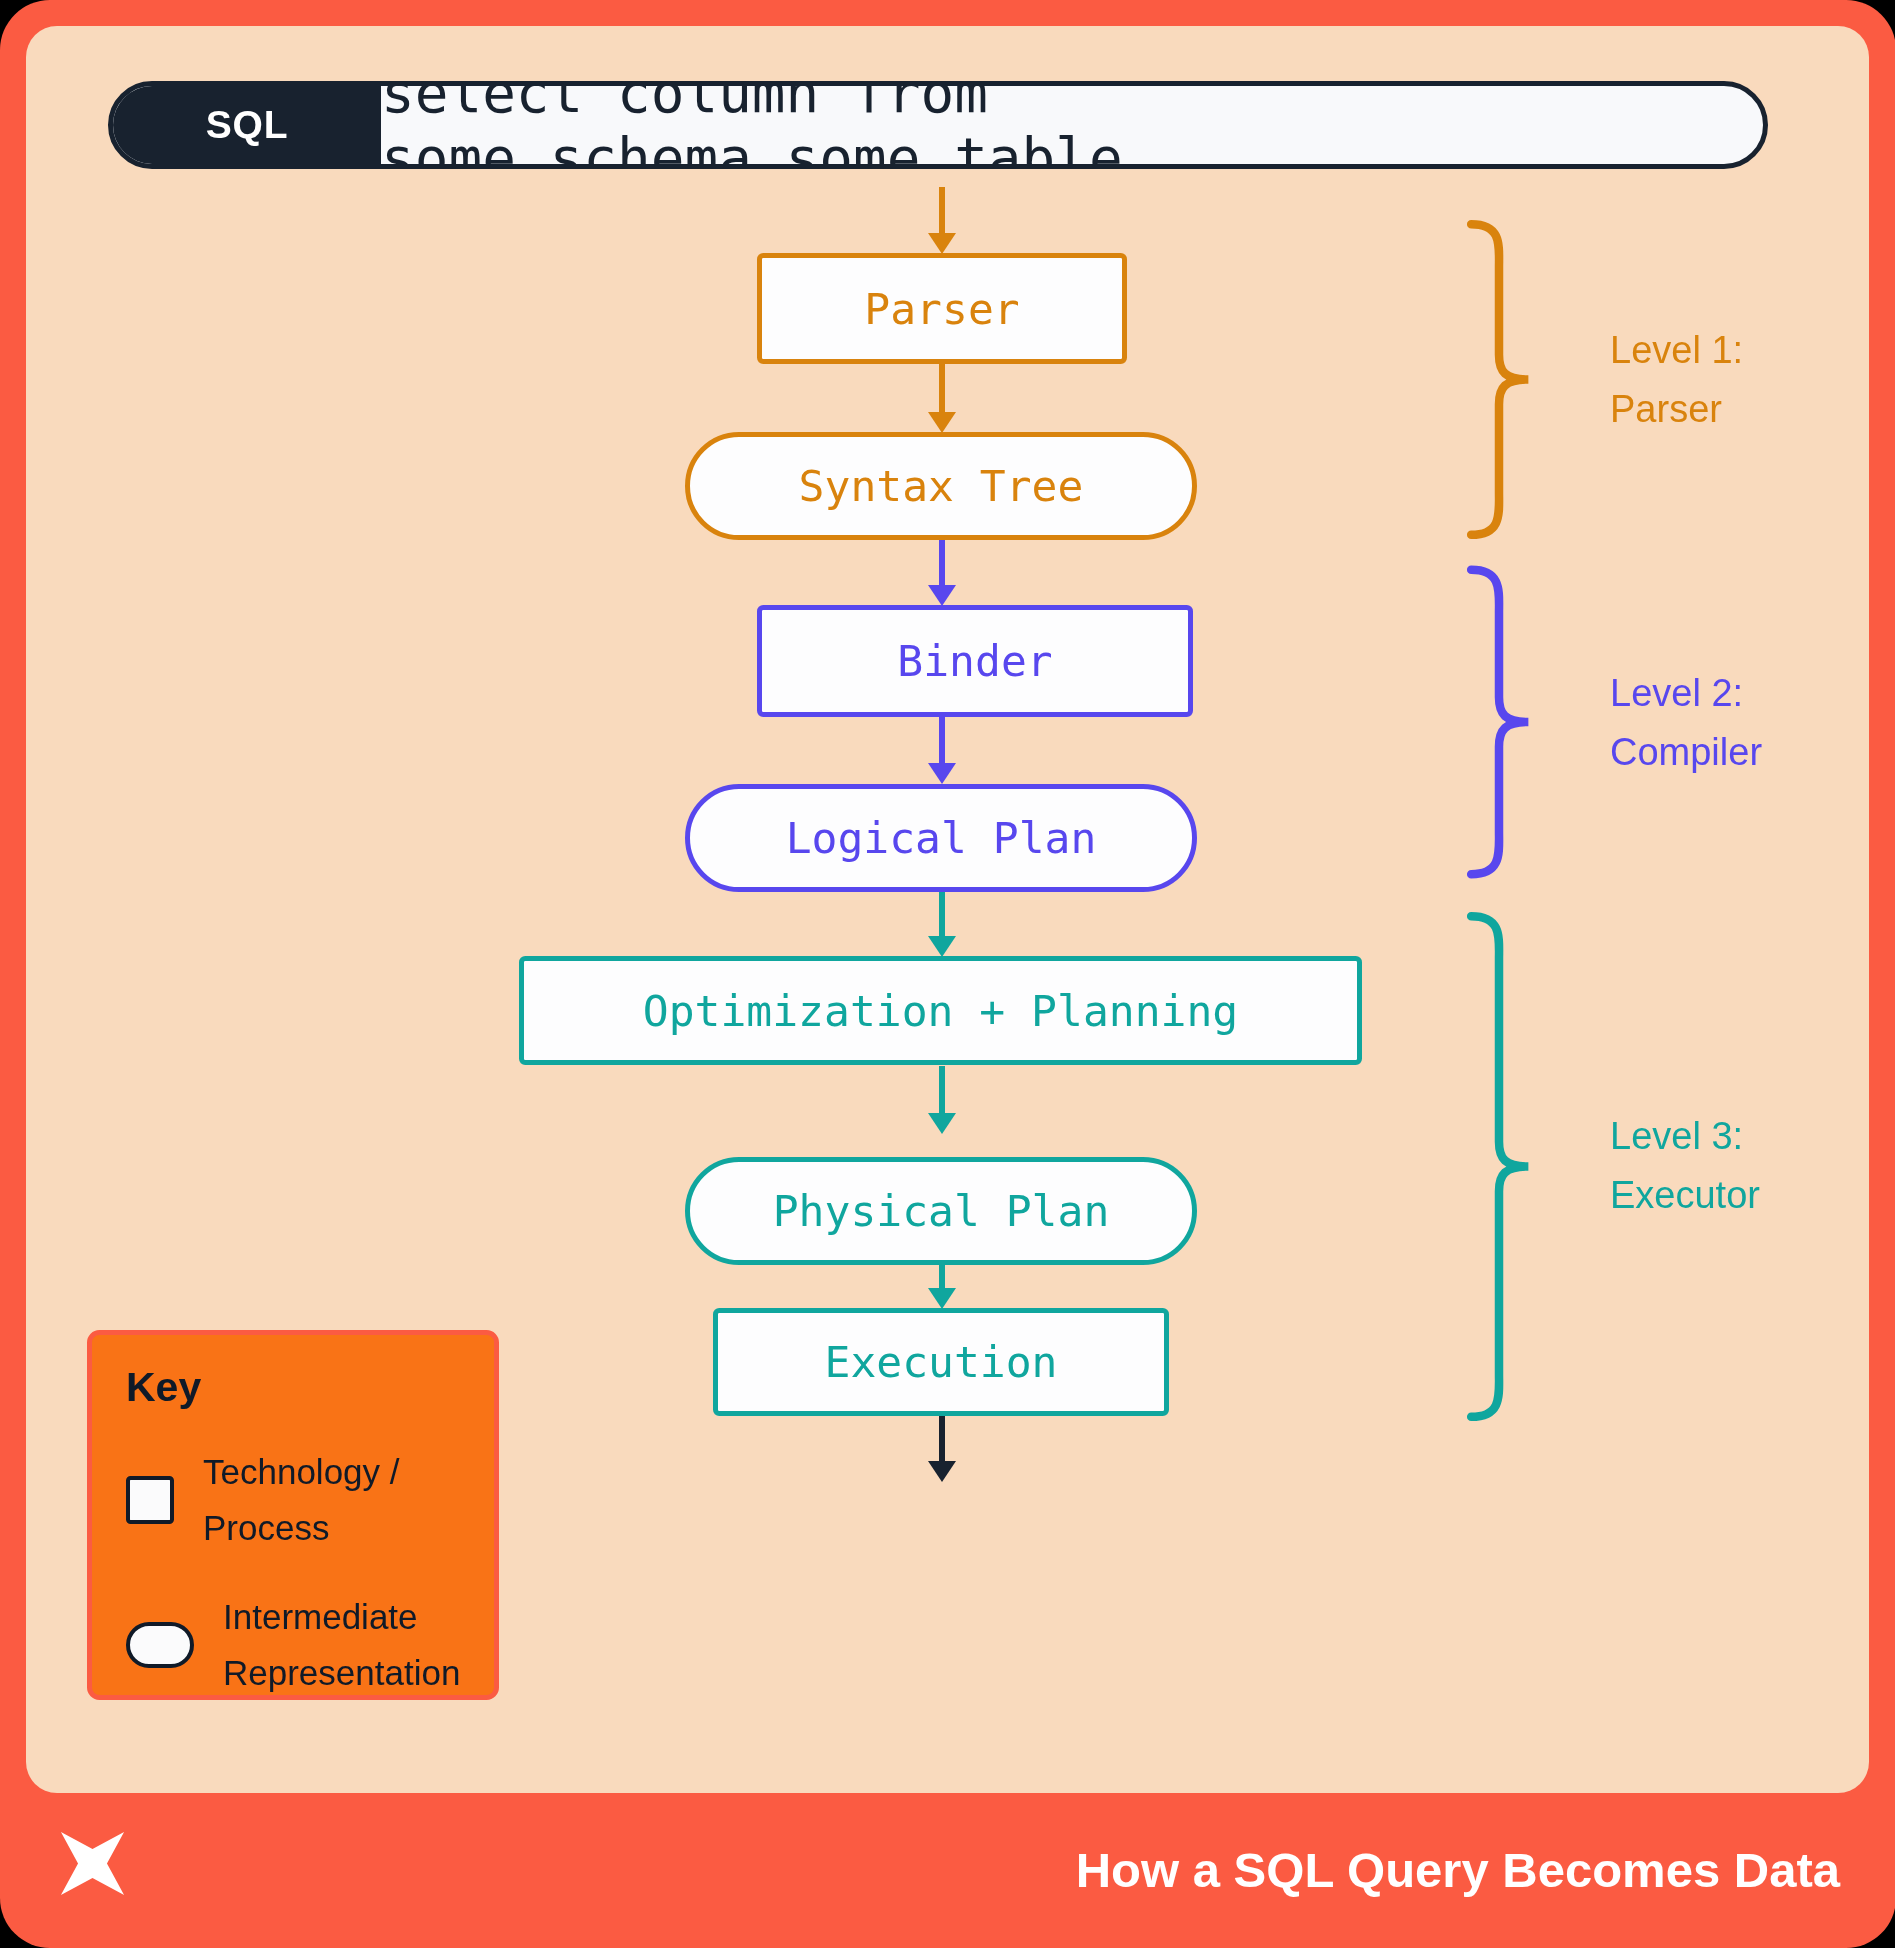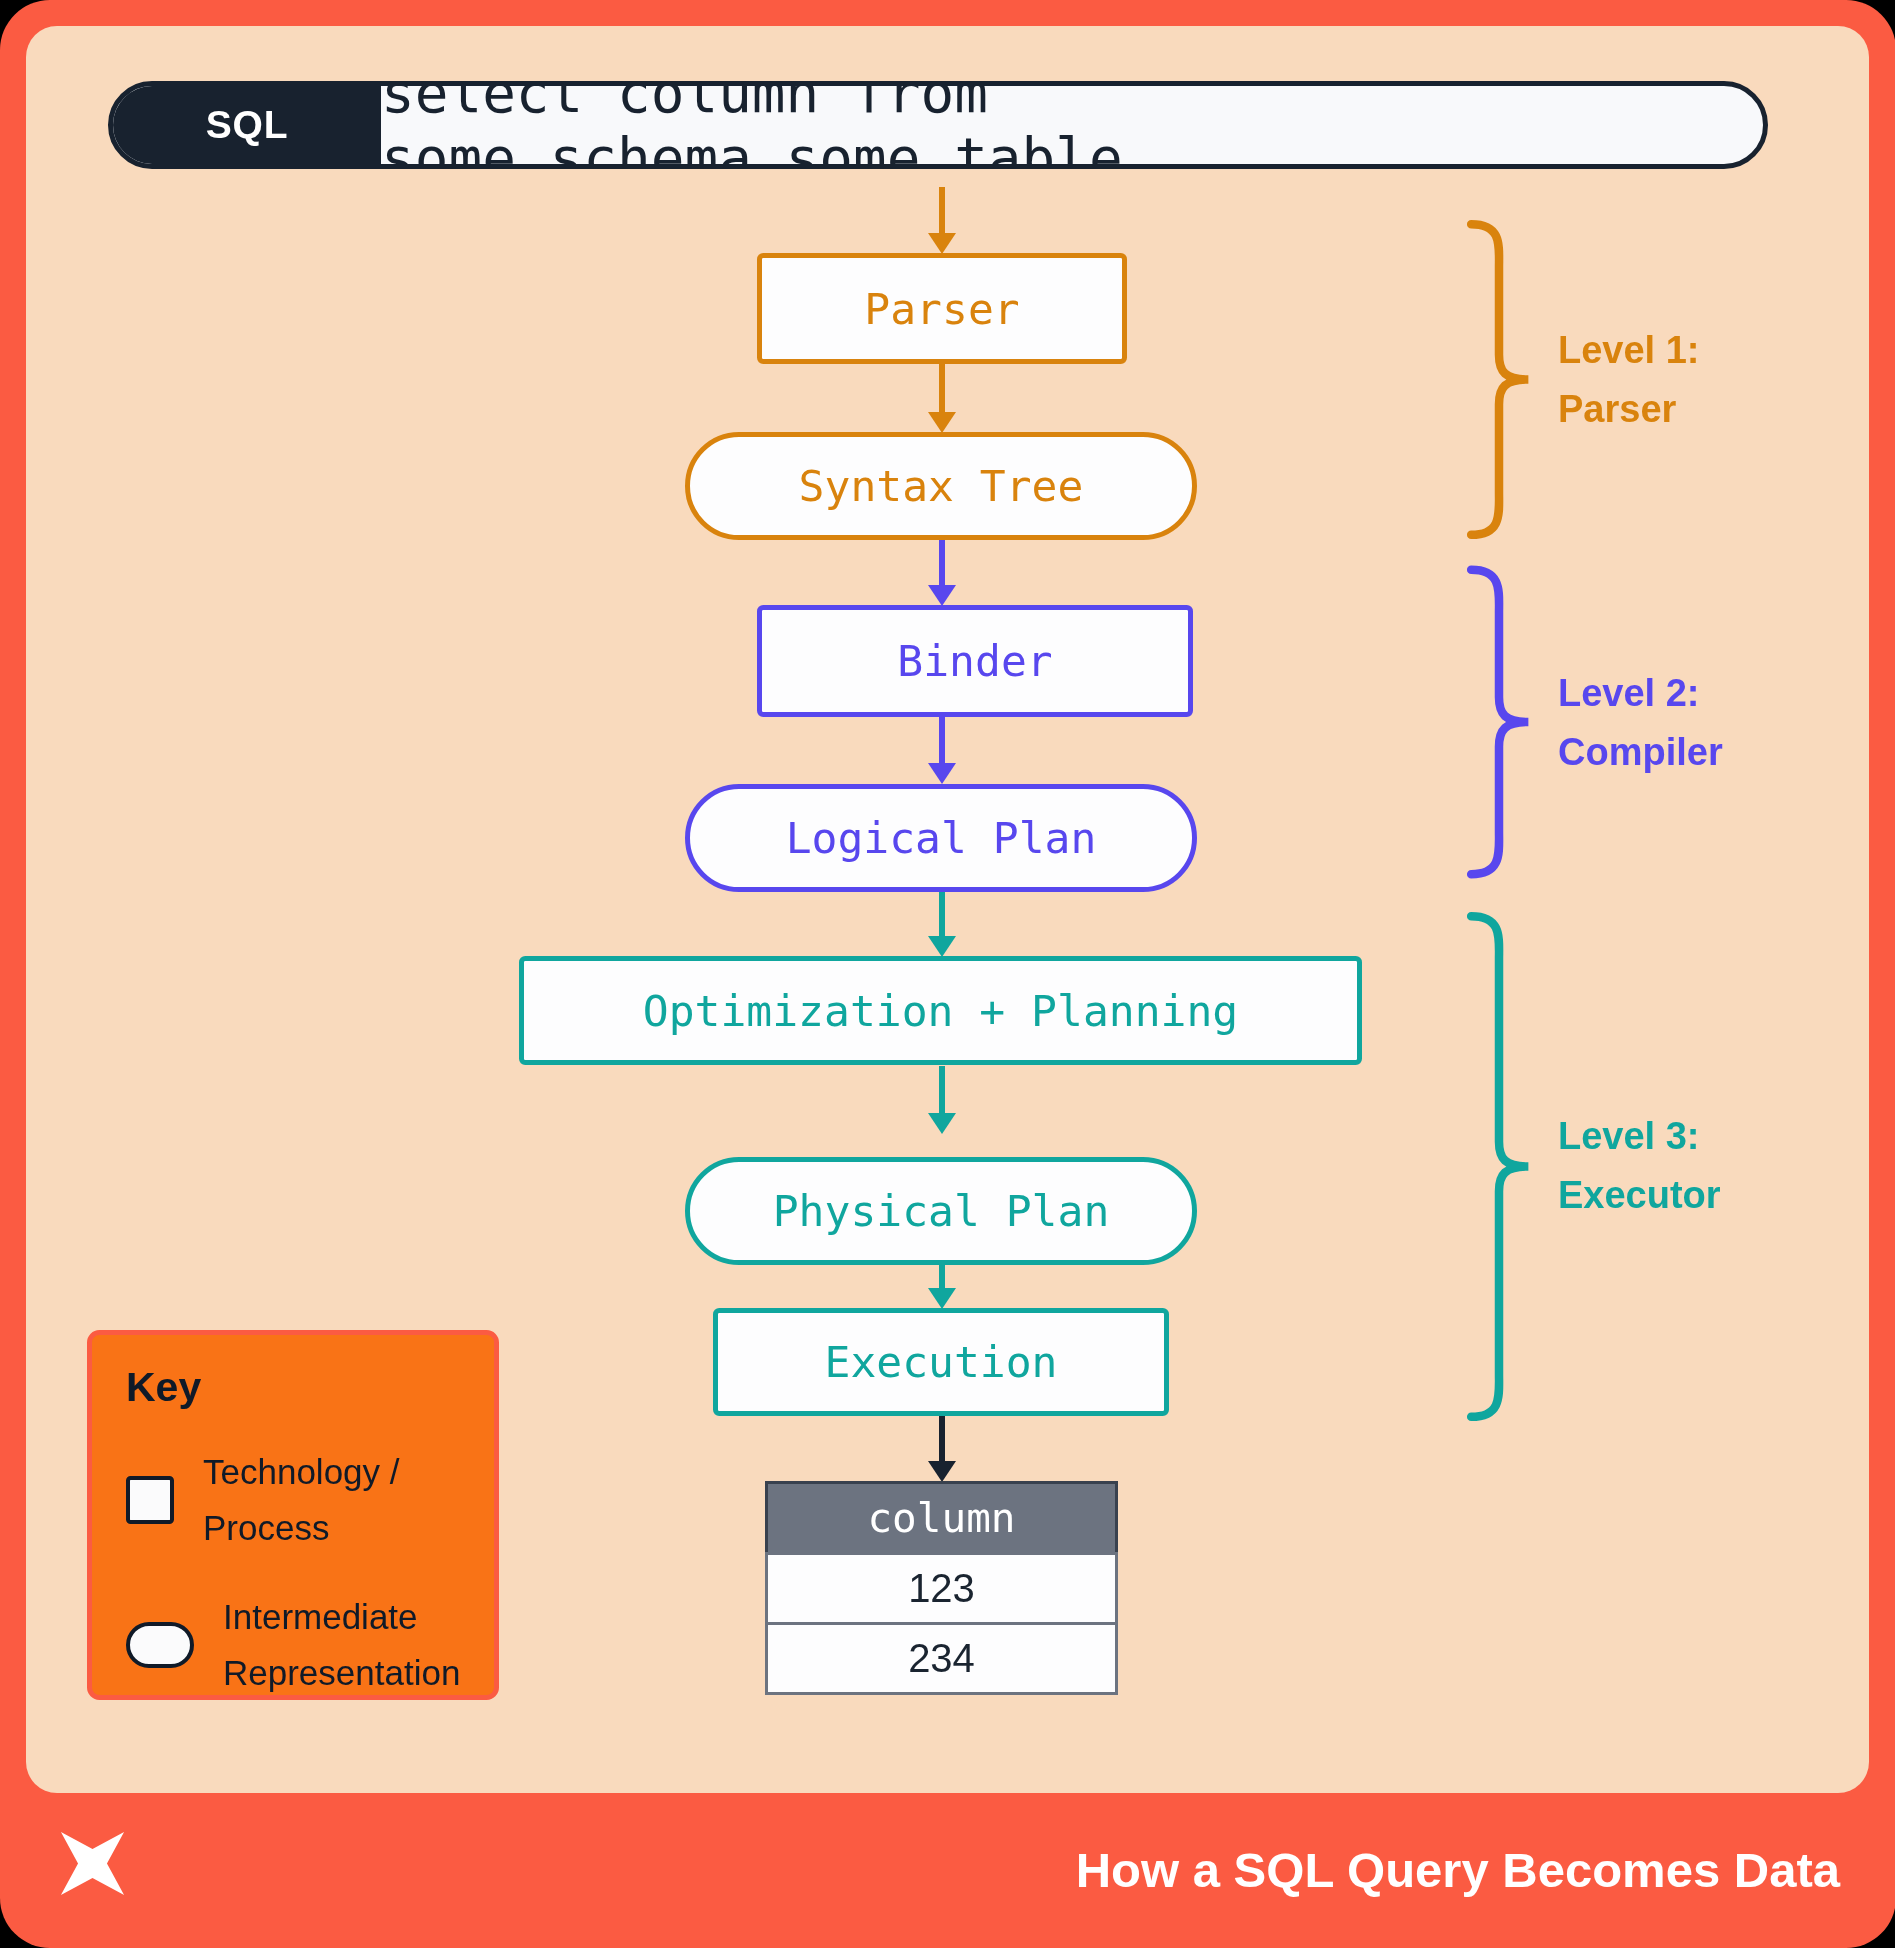--- a/index.html
+++ b/index.html
@@ -59,21 +59,21 @@
     border-top:21px solid currentColor;
   }
   .a-orange{color:var(--level1);}
   .a-blue{color:var(--level2);}
   .a-teal{color:var(--level3);}
   .a-dark{color:var(--dark);}
 
   
   .brace{position:absolute;}
   .level-label{
-    position:absolute;left:1558px;font-weight:700;font-size:38px;line-height:1.55;
+    position:absolute;left:1610px;font-weight:400;font-size:38px;line-height:1.55;
   }
   .t-orange{color:var(--level1);}
   .t-blue{color:var(--level2);}
   .t-teal{color:var(--level3);}
 
   
   .result-table{position:absolute;left:765px;top:1481px;width:353px;}
   .rt-header{
     height:74px;background:var(--table-header-bg);color:#fff;
     font-family:"DejaVu Sans Mono",monospace;font-size:41px;
@@ -149,25 +149,20 @@
     </div>
     <div class="level-label t-blue" style="top:664px;">
       <div>Level 2:</div>
       <div>Compiler</div>
     </div>
     <div class="level-label t-teal" style="top:1107px;">
       <div>Level 3:</div>
       <div>Executor</div>
     </div>
 
-    <div class="result-table">
-      <div class="rt-header">column</div>
-      <div class="rt-row">123</div>
-      <div class="rt-row">234</div>
-    </div>
 
     <div class="key">
       <div class="key-title">Key</div>
       <div class="key-row">
         <div class="swatch-square"></div>
         <div class="key-label">
           <div>Technology /</div>
           <div>Process</div>
         </div>
       </div>

